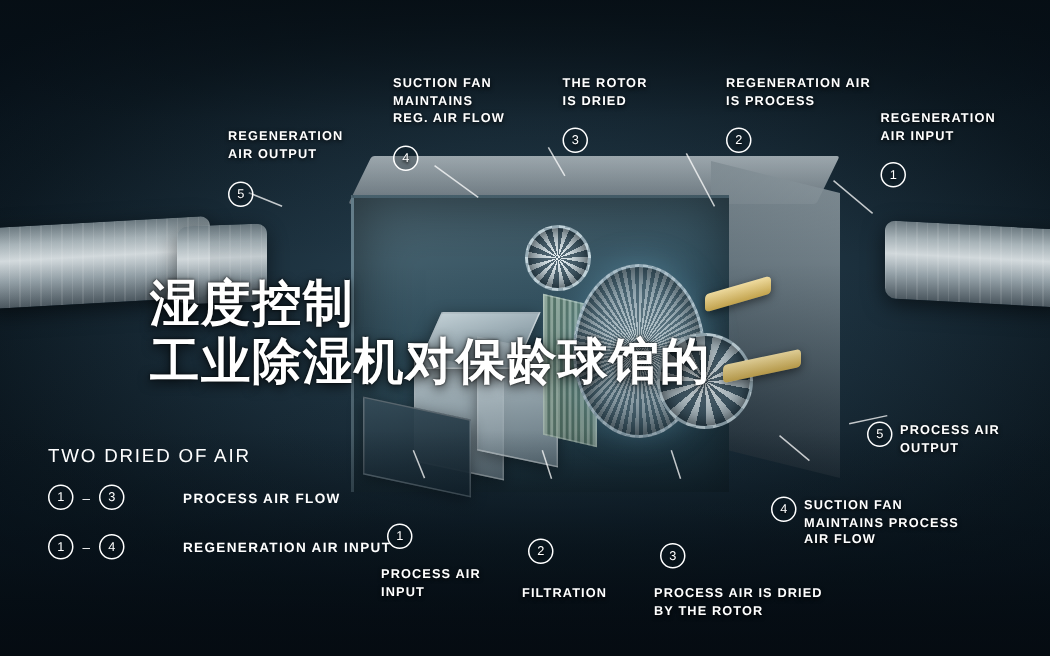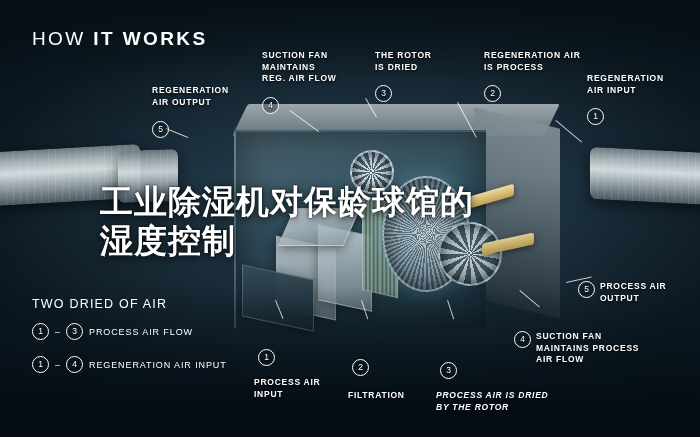--- a/index.html
+++ b/index.html
@@ -182,21 +182,21 @@
     gap: 6px;
   }
   .legend-row .lnum {
     width: 15px; height: 15px;
     border: 1px solid #ffffff; border-radius: 50%;
     font-size: 8.5px; line-height: 14px; text-align: center;
     color: #fff;
   }
   .legend-row .dash { font-size: 9px; color: #fff; }
   .legend-row .ltext {
-    font-size: 9px; letter-spacing: 0.9px; font-weight: 400; color: #ffffff;
+    font-size: 9px; letter-spacing: 0.9px; font-weight: 700; color: #ffffff; margin-left: 33px;
   }
 
   
   .overlay-text {
     position: absolute;
     left: 100px;
     top: 182px;
     width: 520px;
     font-size: 33px;
     line-height: 39px;
@@ -242,23 +242,20 @@
     <div class="fan" style="left:206px; top:118px; width:60px; height:60px;"></div>
     <div class="fan" style="left:118px; top:46px; width:40px; height:40px;"></div>
     <div class="yellow-blade" style="left:238px; top:86px; width:44px; height:12px; transform:skewY(-16deg); border-radius:3px;"></div>
     <div class="yellow-blade" style="left:250px; top:134px; width:52px; height:12px; transform:skewY(-12deg); border-radius:3px;"></div>
     <div class="panel dark" style="left:10px; top:168px; width:70px; height:50px; transform:skewY(12deg);"></div>
   </div>
 
   <div class="floor-glow"></div>
   <div class="bg-vignette"></div>
 
-  <div class="header-title">
-    <span>HOW </span><b>IT WORKS</b>
-  </div>
 
   <div class="leader" style="left:166px; top:128px; width:24px; transform:rotate(22deg);"></div>
   <div class="leader" style="left:290px; top:110px; width:36px; transform:rotate(36deg);"></div>
   <div class="leader" style="left:366px; top:98px; width:22px; transform:rotate(60deg);"></div>
   <div class="leader" style="left:458px; top:102px; width:40px; transform:rotate(62deg);"></div>
   <div class="leader" style="left:556px; top:120px; width:34px; transform:rotate(40deg);"></div>
   <div class="leader" style="left:276px; top:300px; width:20px; transform:rotate(68deg);"></div>
   <div class="leader" style="left:362px; top:300px; width:20px; transform:rotate(72deg);"></div>
   <div class="leader" style="left:448px; top:300px; width:20px; transform:rotate(72deg);"></div>
   <div class="leader" style="left:520px; top:290px; width:26px; transform:rotate(40deg);"></div>
@@ -295,37 +292,37 @@
 AIR FLOW</div>
 
   <div class="num" style="left:258px; top:349px;">1</div>
   <div class="bottom-label" style="left:254px; top:377px;">PROCESS AIR
 INPUT</div>
 
   <div class="num" style="left:352px; top:359px;">2</div>
   <div class="bottom-label" style="left:348px; top:390px;">FILTRATION</div>
 
   <div class="num" style="left:440px; top:362px;">3</div>
-  <div class="bottom-label" style="left:436px; top:390px;font-style:italic;">PROCESS AIR IS DRIED
+  <div class="bottom-label" style="left:436px; top:390px;">PROCESS AIR IS DRIED
 BY THE ROTOR</div>
 
   <div class="legend-title">TWO DRIED OF AIR</div>
 
   <div class="legend-row" style="top:323px;">
     <span class="lnum">1</span>
     <span class="dash">–</span>
     <span class="lnum">3</span>
     <span class="ltext">PROCESS AIR FLOW</span>
   </div>
 
   <div class="legend-row" style="top:356px;">
     <span class="lnum">1</span>
     <span class="dash">–</span>
     <span class="lnum">4</span>
     <span class="ltext">REGENERATION AIR INPUT</span>
   </div>
 
   <div class="overlay-text">
+    <div>湿度控制</div>
     <div>工业除湿机对保龄球馆的</div>
-    <div>湿度控制</div>
   </div>
 
 </div>
 
 </body></html>

